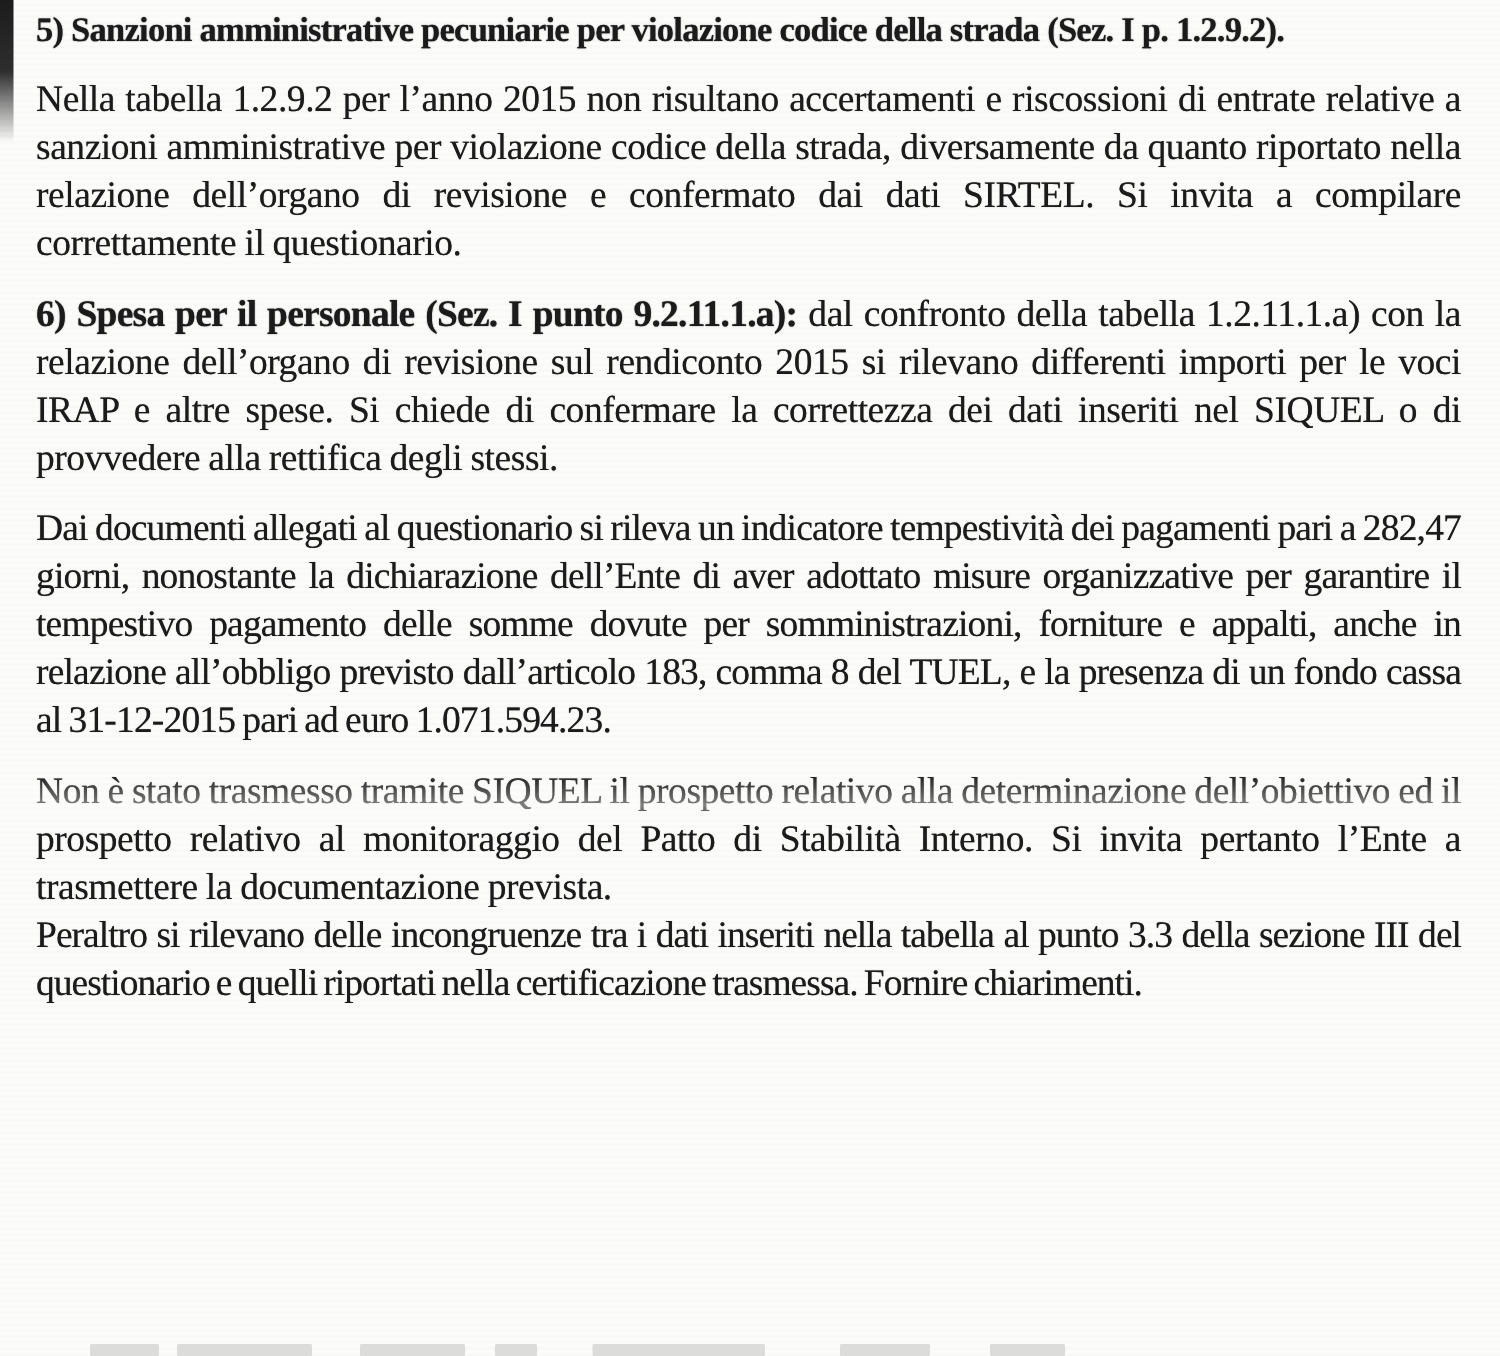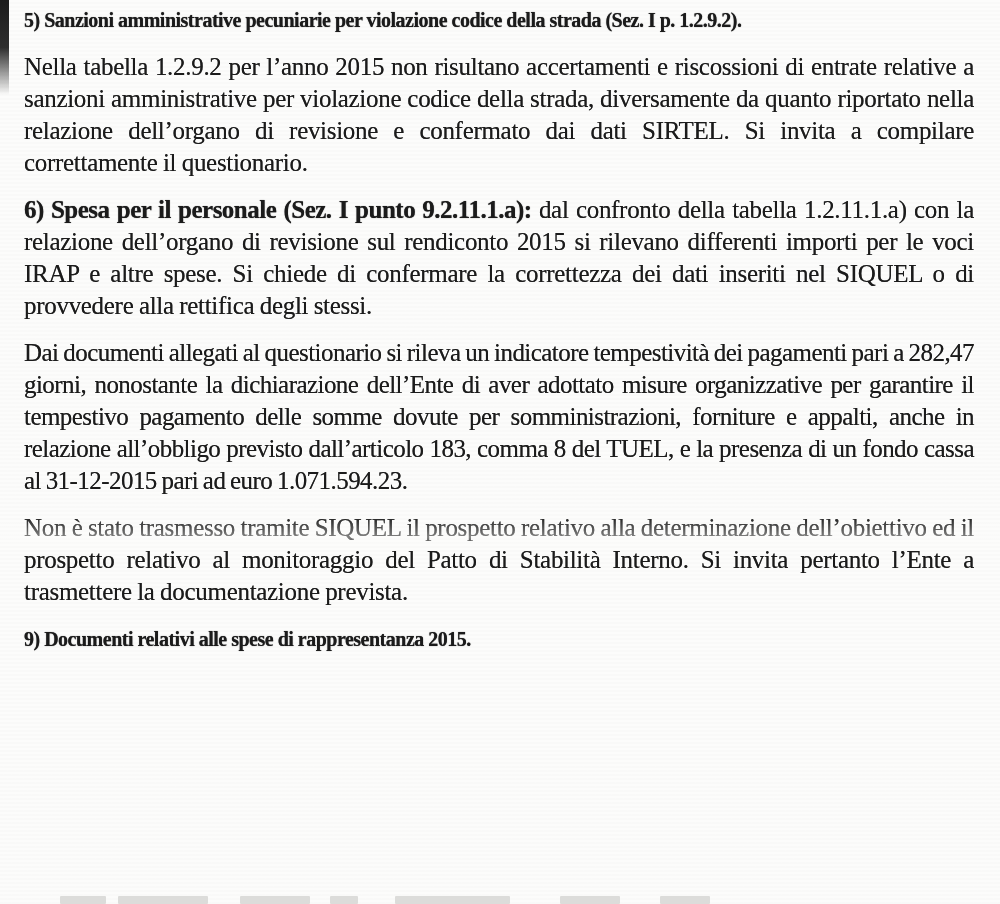--- a/index.html
+++ b/index.html
@@ -30,21 +30,21 @@
     font-size: 25px;
     line-height: 32px;
     text-align: justify;
     letter-spacing: -0.3px;
     word-spacing: -0.5px;
     text-shadow: 0 0 0.5px rgba(20,20,20,0.7);
   }
   .sec .hp + .body { margin-top: 15px; }
   .body + .body { margin-top: 0; }
   .hp {
-    font-size: 20px;
+    font-size: 23px;
     line-height: 32px;
   }
   .h {
     font-weight: bold;
     letter-spacing: -0.5px;
     text-shadow: 0 0 0.8px rgba(10,10,10,0.8);
   }
   .nowrap { white-space: nowrap; }
   .tight  { letter-spacing: -0.55px; word-spacing: -1px; }
   .tighter{ letter-spacing: -0.65px; word-spacing: -1.5px; }
@@ -100,24 +100,24 @@
       <p class="body"><b class="h">6) Spesa per il personale (Sez. I punto 9.2.11.1.a):</b>
         <span>dal confronto della tabella 1.2.11.1.a) con la relazione dell’organo di revisione sul rendiconto 2015 si rilevano differenti importi per le voci IRAP e altre spese. Si chiede di confermare la correttezza dei dati inseriti nel SIQUEL o di provvedere alla rettifica degli stessi.</span></p>
     </section>
 
     <section class="sec">
       <p class="body tight">Dai documenti allegati al questionario si rileva un indicatore tempestività dei pagamenti pari a 282,47 giorni, nonostante la dichiarazione dell’Ente di aver adottato misure organizzative per garantire il tempestivo pagamento delle somme dovute per somministrazioni, forniture e appalti, anche in relazione all’obbligo previsto dall’articolo 183, comma 8 del TUEL, e la presenza di un fondo cassa al 31-12-2015 pari ad euro 1.071.594.23.</p>
     </section>
 
     <section class="sec">
       <p class="body">Non è stato trasmesso tramite SIQUEL il prospetto relativo alla determinazione dell’obiettivo ed il prospetto relativo al monitoraggio del Patto di Stabilità Interno. Si invita pertanto l’Ente a trasmettere la documentazione prevista.</p>
+      <p class="body tighter">Peraltro si rilevano delle incongruenze tra i dati inseriti nella tabella al punto 3.3 della sezione III del questionario e quelli riportati nella certificazione trasmessa. Fornire chiarimenti.</p>
     </section>
 
     <section class="sec">
-      <p class="hp"><b class="h nowrap">9) Documenti relativi alle spese di rappresentanza 2015.</b></p>
     </section>
 
   </div>
 
   <div class="scan-fade"></div>
 
   <div class="cutoff">
     <span class="c1"></span>
       <span class="c2"></span>
       <span class="c3"></span>

